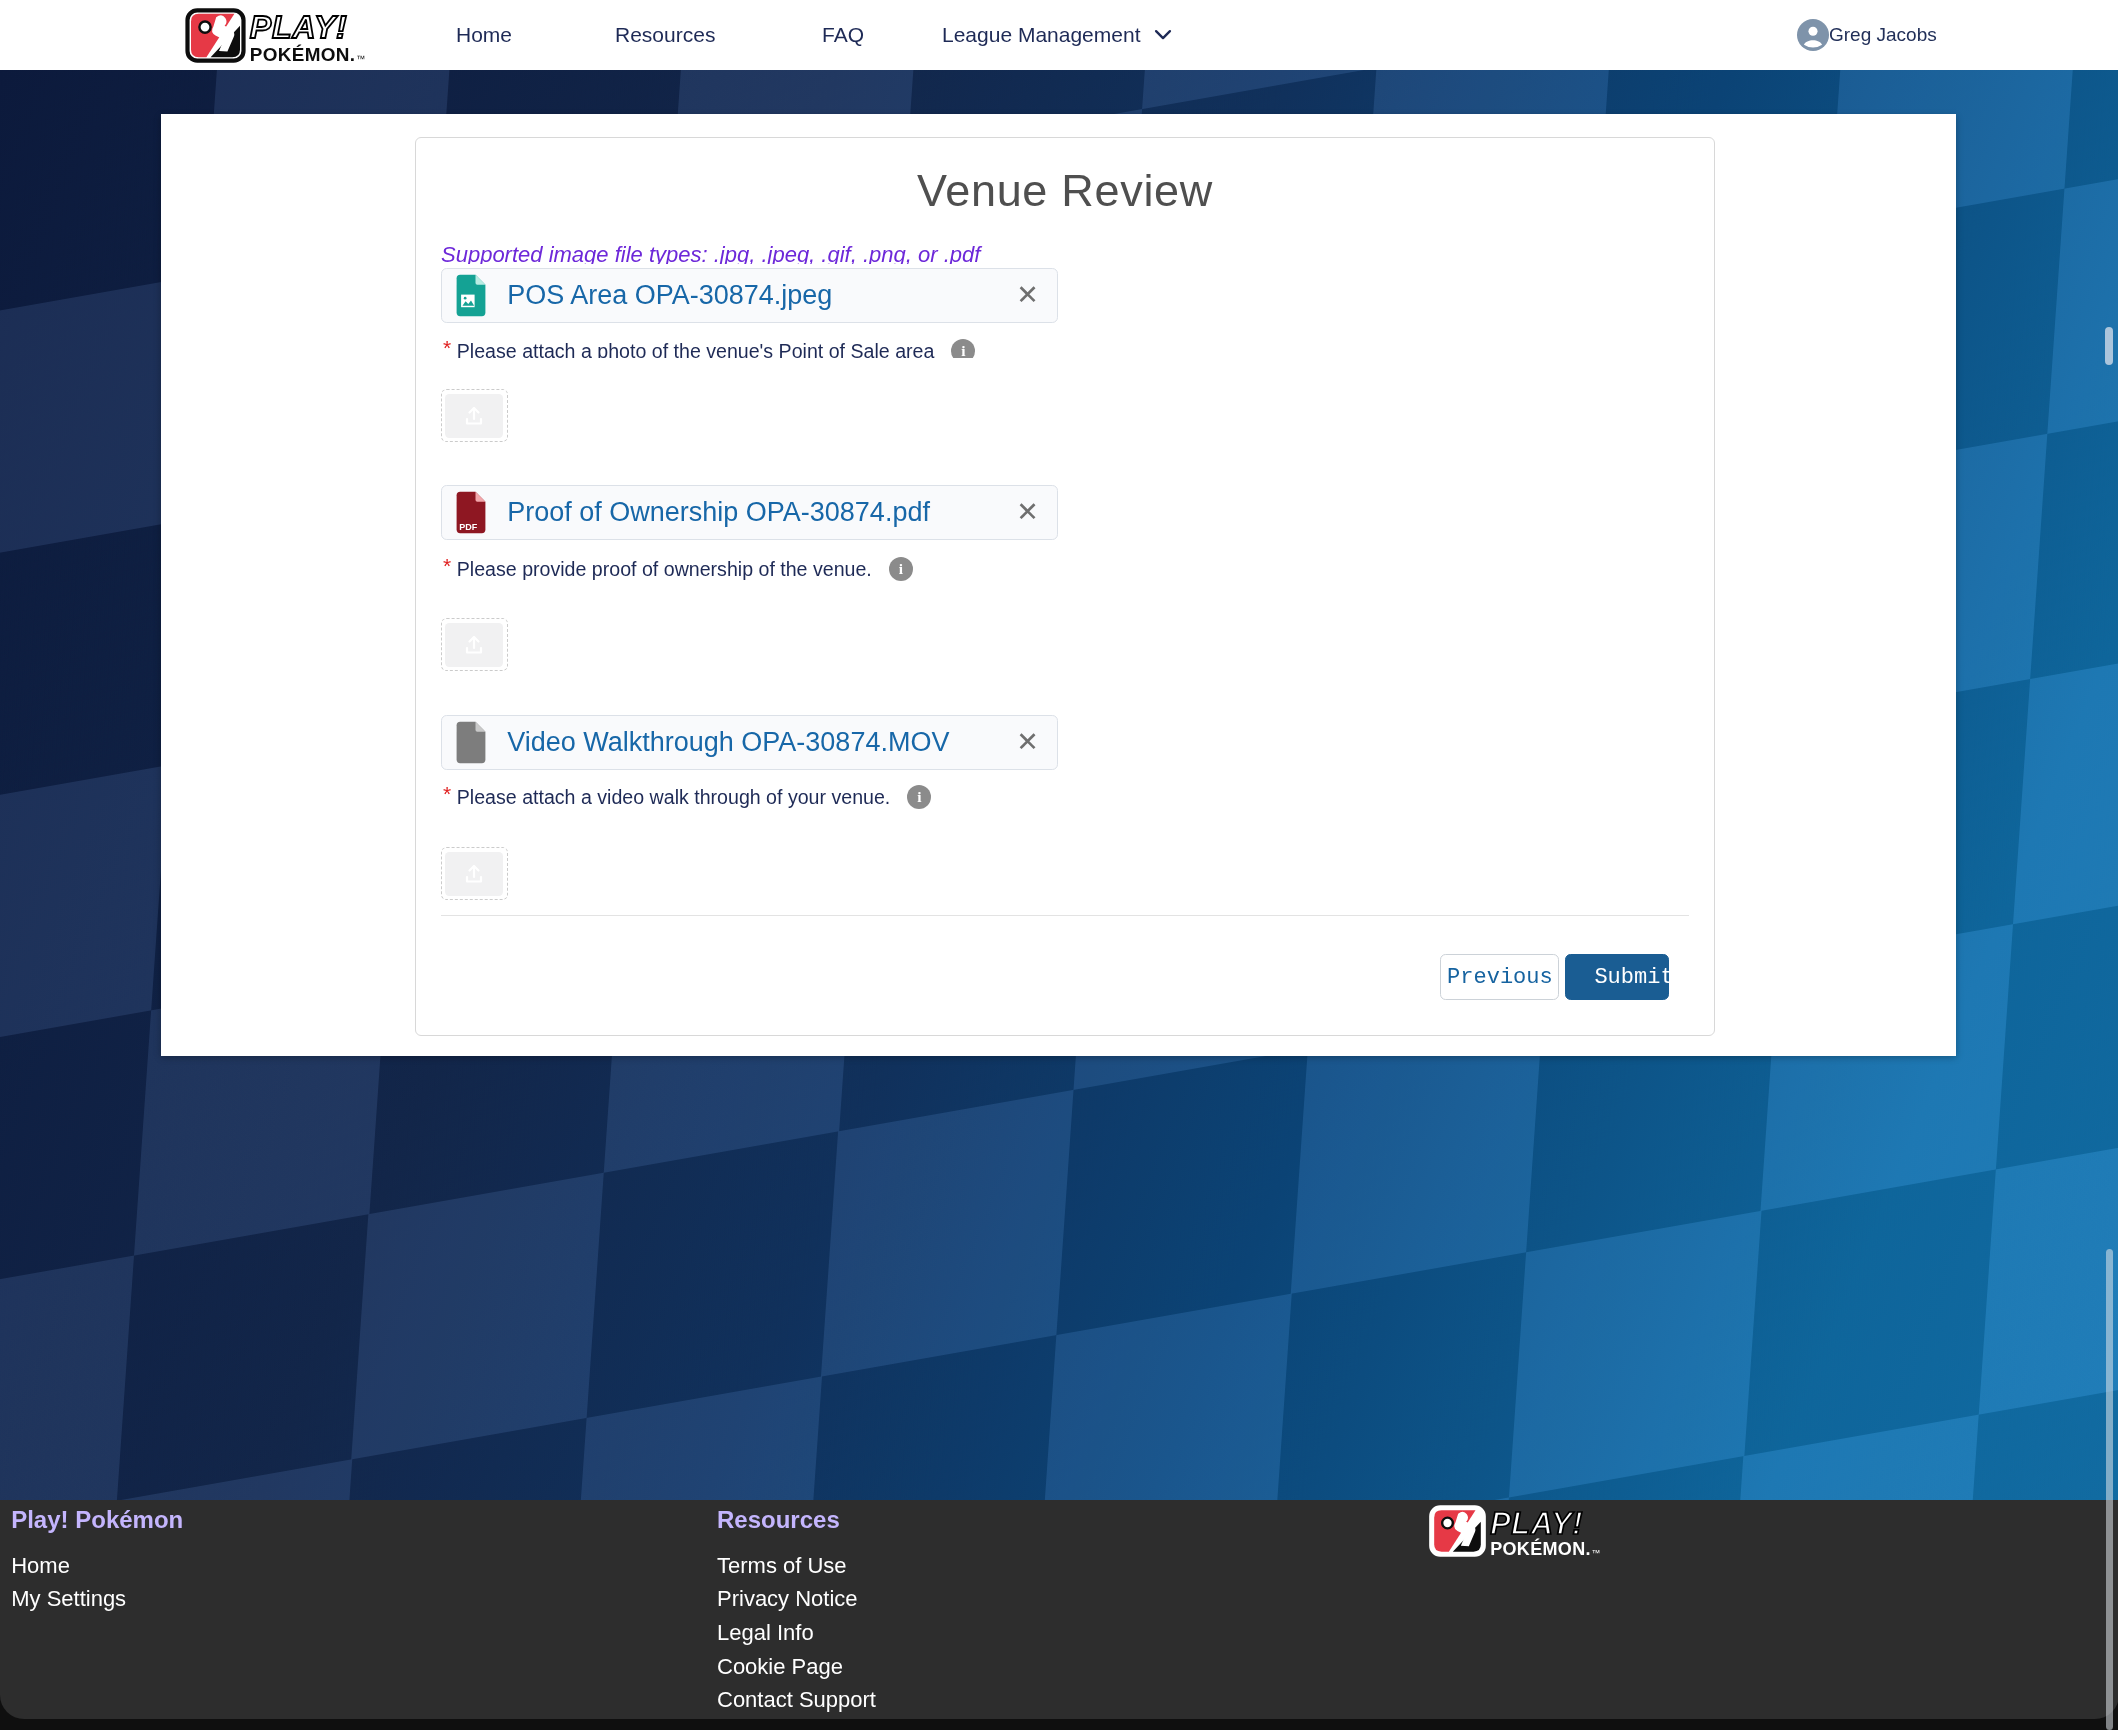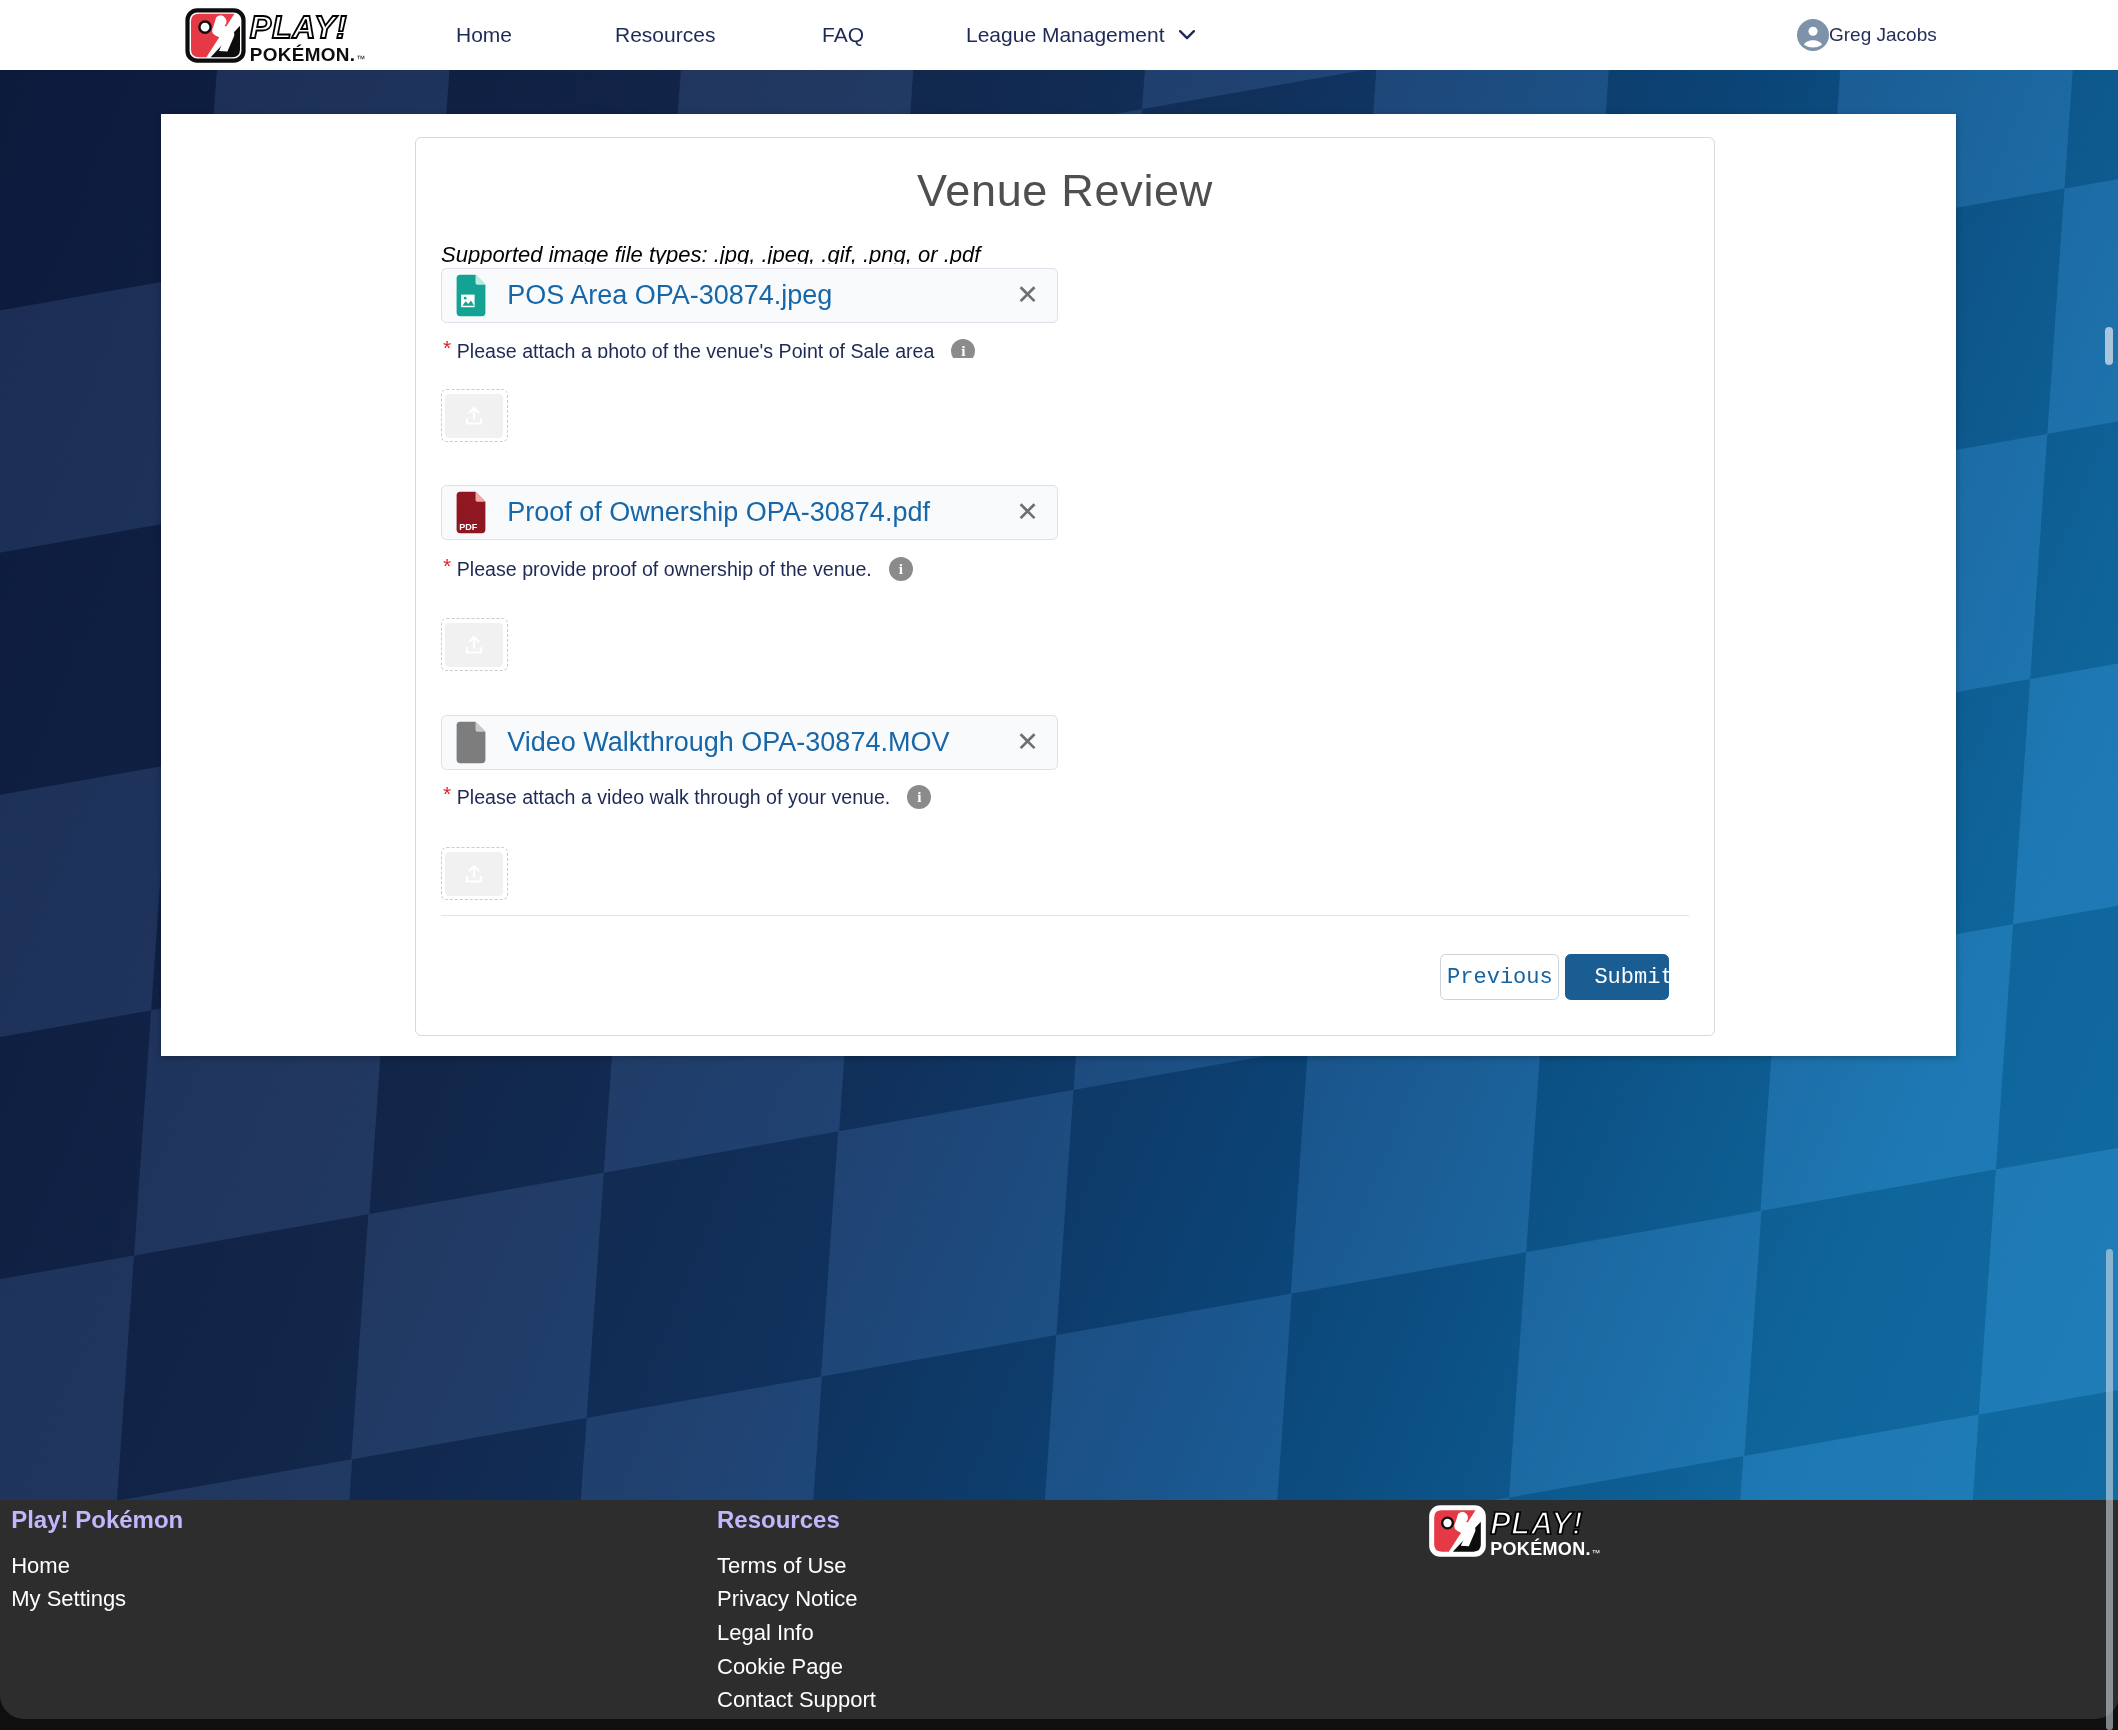--- a/index.html
+++ b/index.html
@@ -11,31 +11,31 @@
       background:linear-gradient(112deg,#0d1c40 0%,#14294f 30%,#123563 46%,#0c4a80 62%,#1070aa 84%,#1478b3 100%);}
   .bg::before{content:"";position:absolute;left:-351px;top:-421px;width:2944px;height:2664px;
       background:repeating-conic-gradient(rgba(150,190,255,0.10) 0% 25%, rgba(2,8,24,0.10) 25% 50%);
       background-size:477px 477px;
       transform:rotate(-10deg) skewX(-14deg);}
 
   
   .header{position:absolute;top:0;left:0;width:100%;height:70px;background:#fff;z-index:6;}
   .hitem{position:absolute;top:0;height:70px;display:flex;align-items:center;font-size:21px;color:#1e2a56;cursor:pointer;}
   .hlogo{left:184px;}
-  .nav-home{left:456px;} .nav-res{left:615px;} .nav-faq{left:822px;} .nav-lm{left:966px;gap:13px;}
+  .nav-home{left:456px;} .nav-res{left:615px;} .nav-faq{left:822px;} .nav-lm{left:942px;gap:13px;}
   .user{left:1797px;gap:0;font-size:19px;color:#223059;}
 
   
   .panel{position:absolute;left:161px;top:114px;width:1795px;height:942px;background:#fff;z-index:3;
          box-shadow:0 2.1px 7px rgba(0,0,0,0.28);}
   .card{position:absolute;left:254px;top:23px;width:1298px;height:897px;background:#fff;
         border:0.7px solid #d8d8d8;border-radius:6px;}
   .vr-title{position:absolute;left:0;top:27px;width:100%;text-align:center;font-size:45px;color:#4f4f4f;letter-spacing:0.7px;}
   .note{position:absolute;left:25px;top:104px;width:841px;height:22.4px;line-height:25px;overflow:hidden;
-        font-size:22px;font-style:italic;color:#000000;}
+        font-size:22px;font-style:italic;color:#6d28d9;}
 
   .chip{position:absolute;left:25px;width:617px;height:55px;background:#f9fafc;border:0.7px solid #dce1e8;
         border-radius:5.6px;display:flex;align-items:center;padding:0;box-sizing:border-box;}
   .chip-1{top:130px;} .chip-2{top:347px;justify-content:center;} .chip-3{top:577px;}
   .chip svg.ficon{margin-left:11.2px;flex:0 0 auto;}
   .chip-name{margin-left:18px;font-size:27px;color:#1767a8;cursor:pointer;white-space:nowrap;}
   .chip-close{margin-left:auto;margin-right:14px;background:none;border:none;font-size:27px;color:#6f6f6f;
               cursor:pointer;padding:0 4.2px;font-family:"Liberation Sans",sans-serif;line-height:1;}
 
   .req{position:absolute;left:27px;width:981px;display:flex;align-items:flex-start;font-size:19.6px;color:#1e2a56;}

